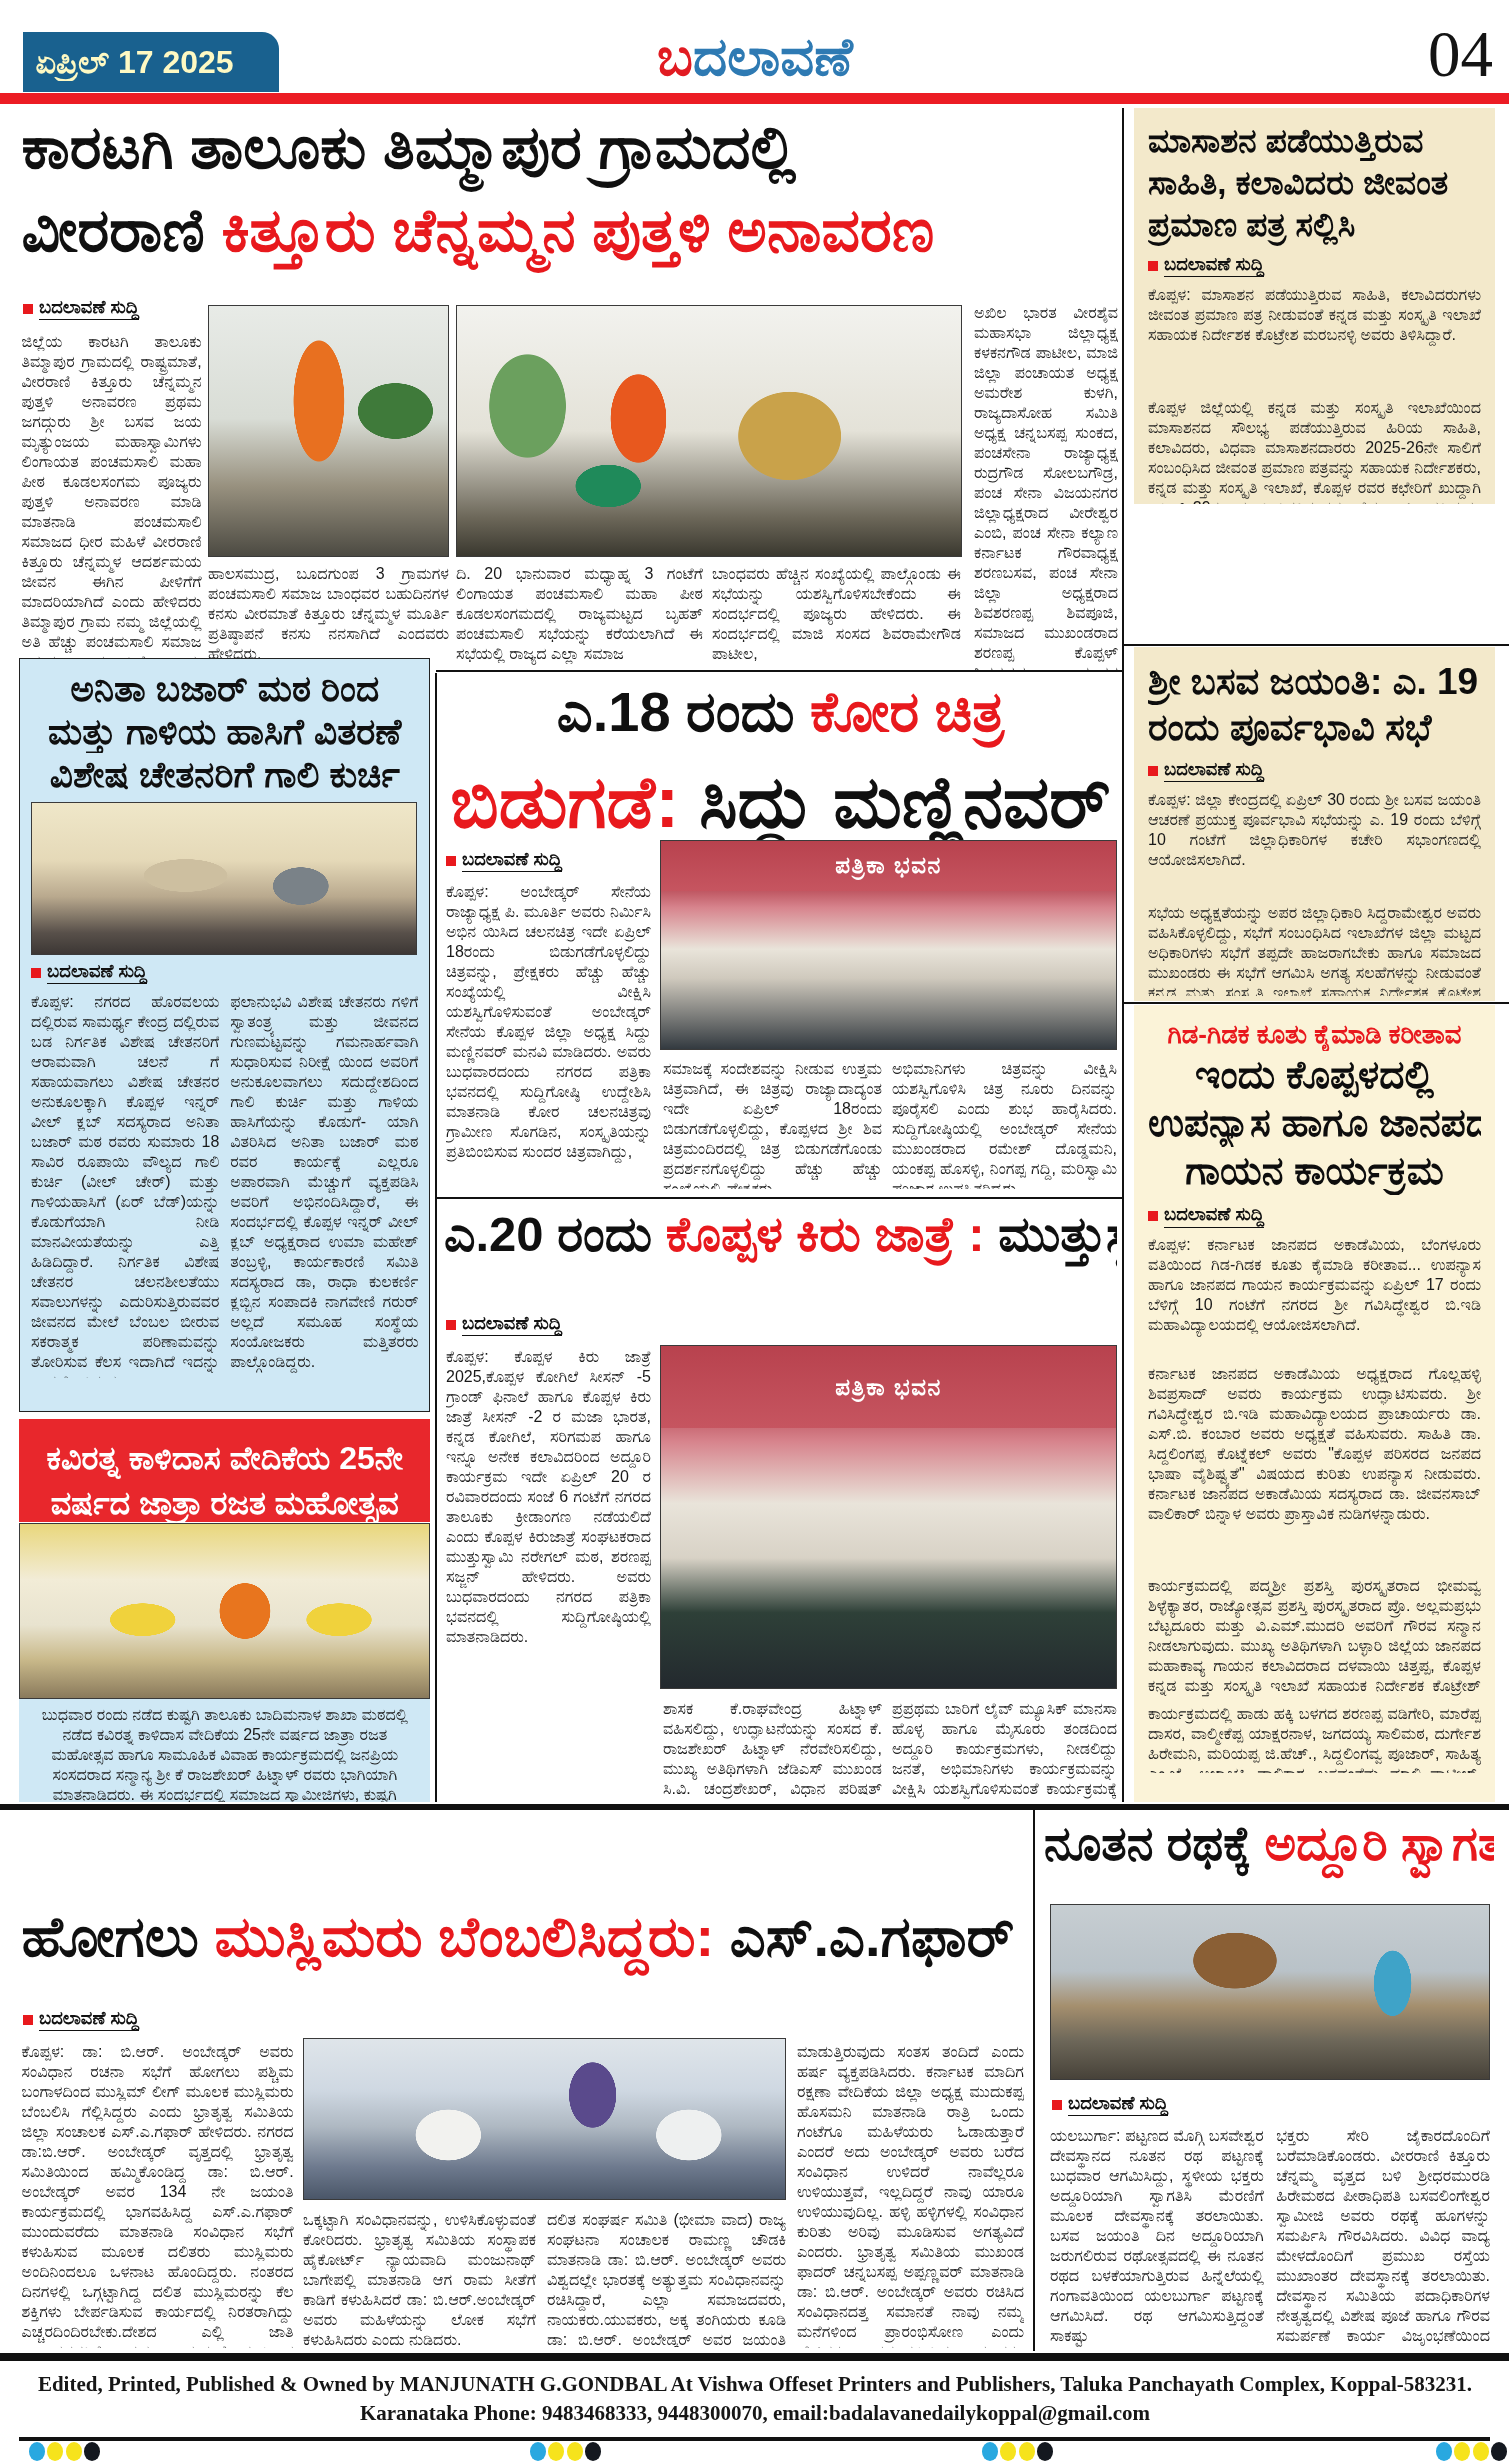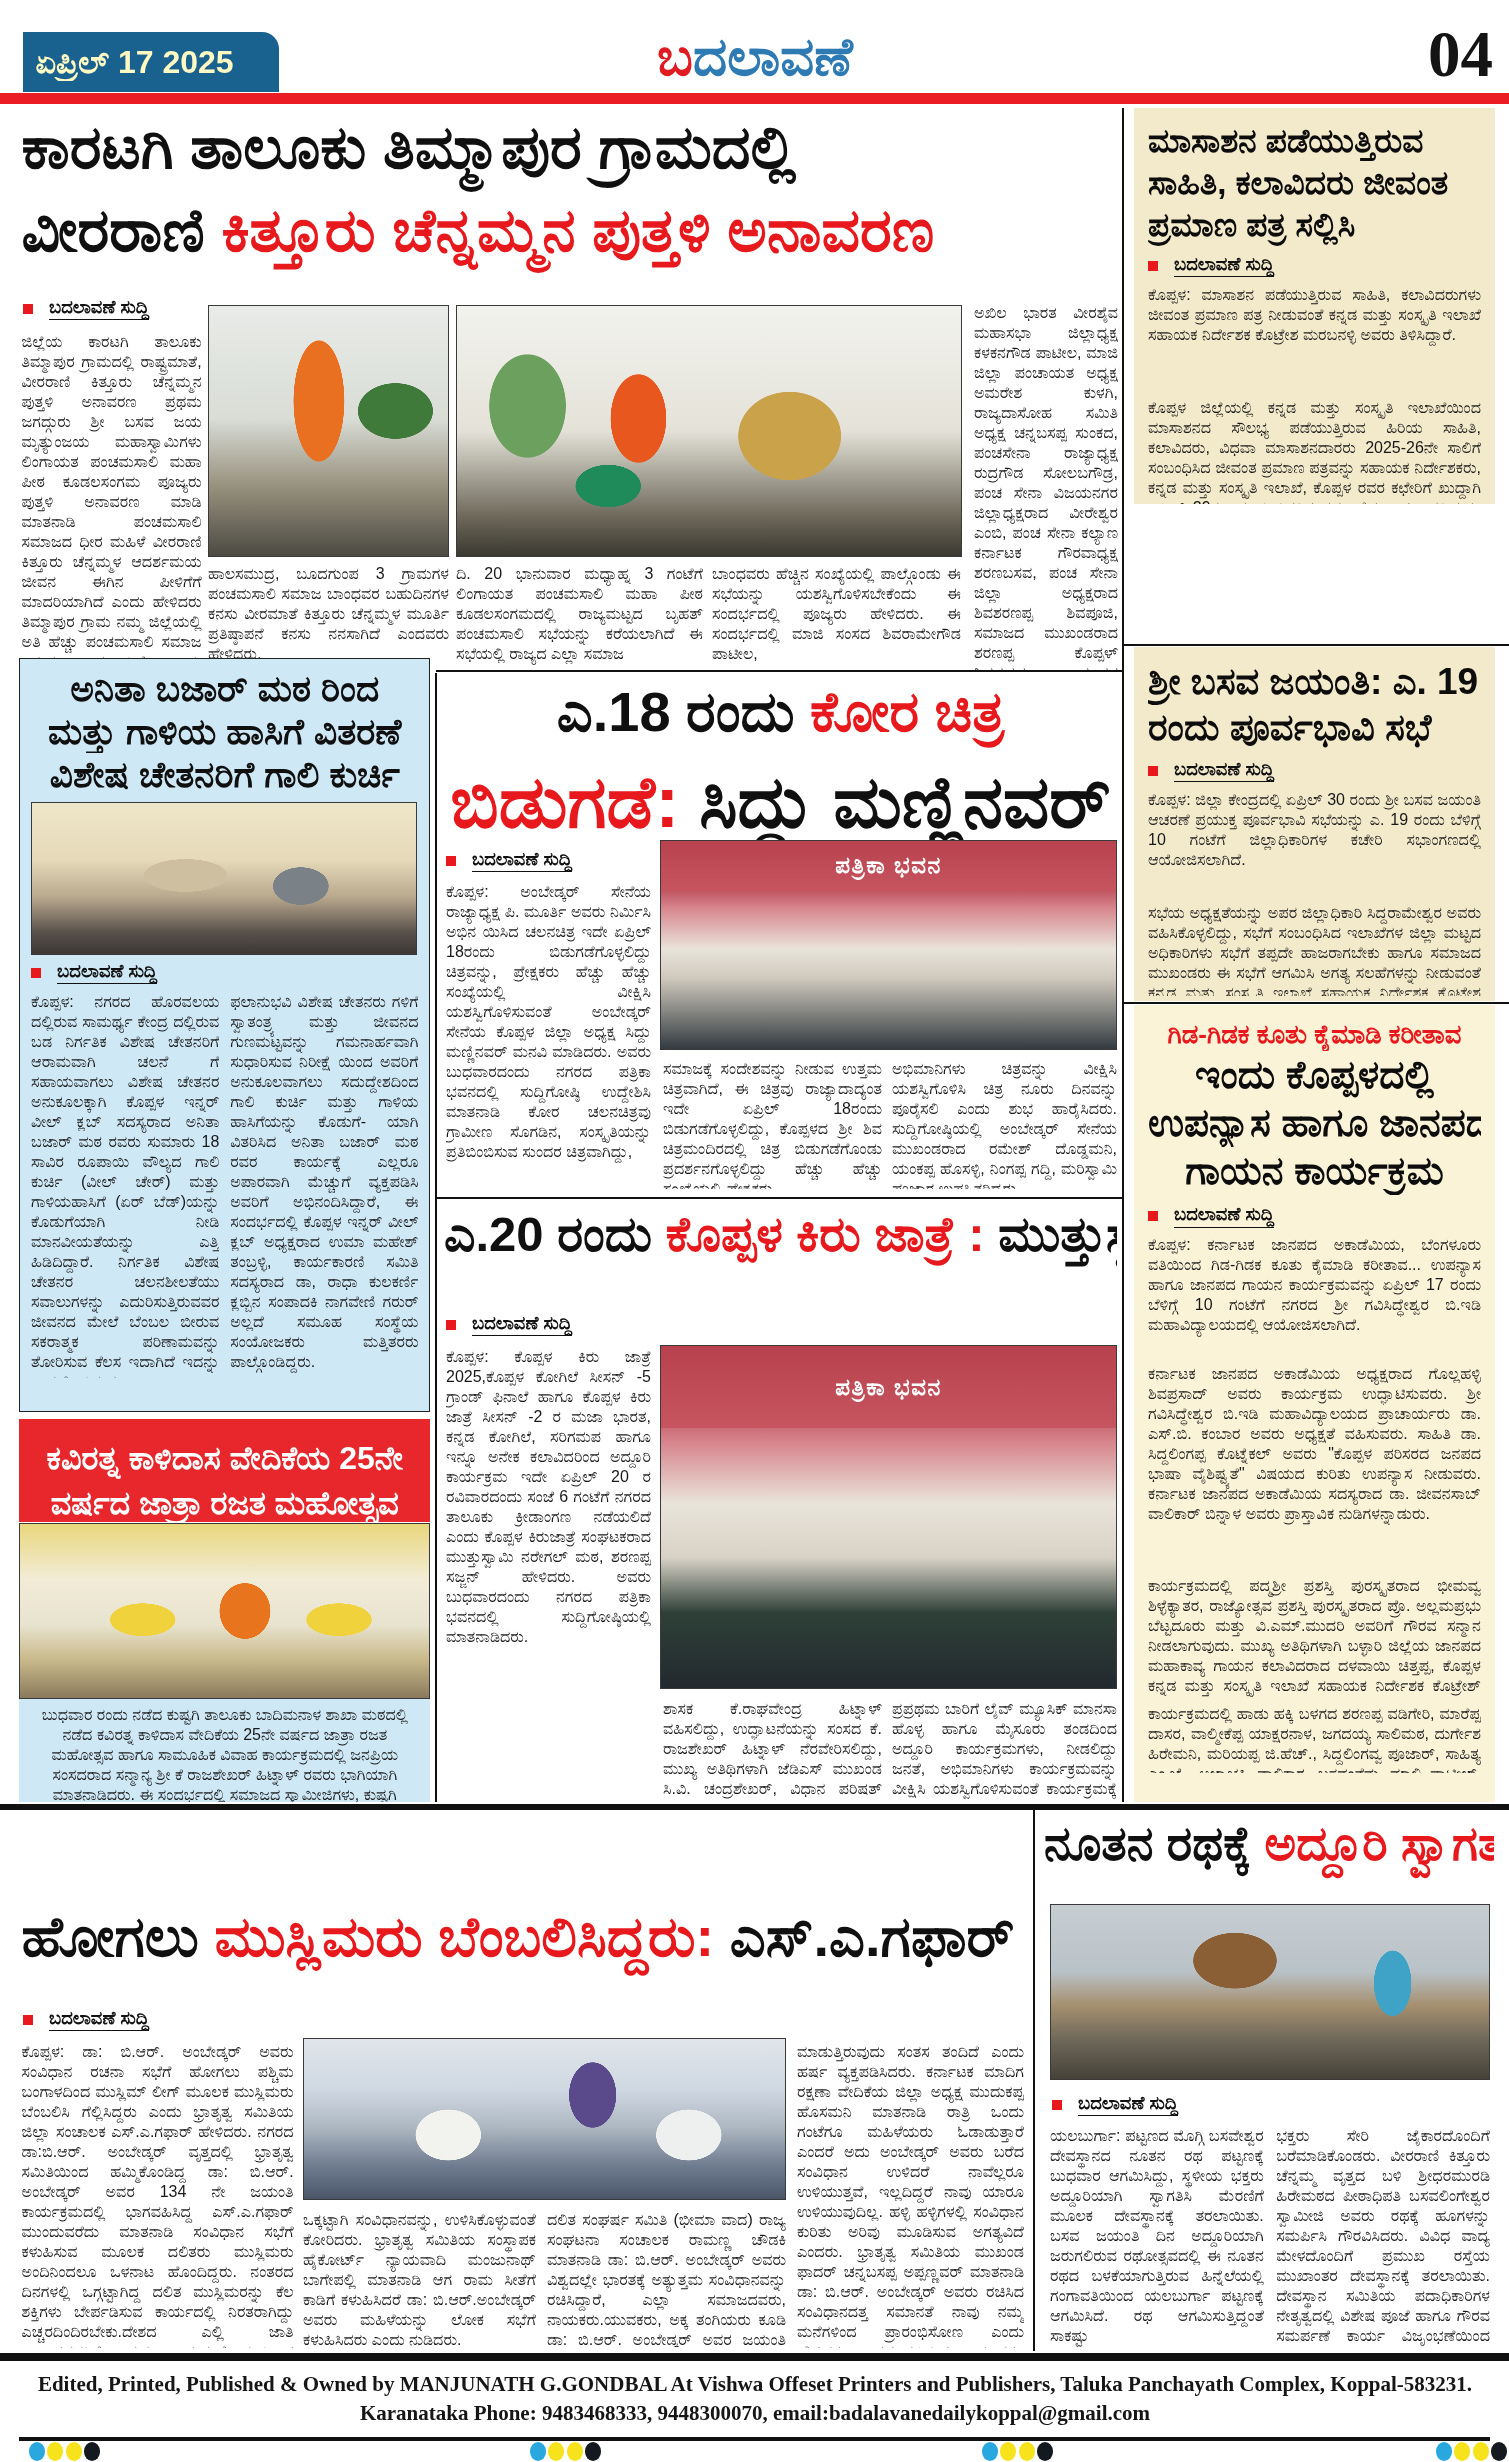--- a/index.html
+++ b/index.html
@@ -4,21 +4,21 @@
 <style>
   html,body{margin:0;padding:0;background:#9a9a9a;}
   #page{position:relative;width:1510px;height:2462px;background:#ffffff;
         font-family:"Liberation Sans",sans-serif;overflow:hidden;}
   .abs{position:absolute;}
   .nw{white-space:nowrap;overflow:hidden;}
   .hl{font-weight:bold;color:#101010;}
   .red{color:#e8191d;}
   .center{text-align:center;}
   .body-txt{font-size:16px;line-height:20px;text-align:justify;color:#191919;overflow:hidden;}
-  .byline{display:flex;align-items:center;gap:16px;height:23px;}
+  .byline{display:flex;align-items:center;gap:6px;height:23px;}
   .byline .sq{width:10px;height:10px;background:#e8191d;flex:0 0 auto;}
   .byline .bt{font-weight:bold;font-size:18px;color:#111;border-bottom:1.5px solid #111;padding-bottom:1.5px;white-space:nowrap;}
   .photo{position:absolute;border:0.8px solid #3a3a3a;box-sizing:border-box;}
   .press-photo .banner{position:absolute;left:0;top:0;right:0;height:24%;
       background:linear-gradient(180deg,#b8424e,#c65560);display:flex;align-items:center;justify-content:center;
       color:#fff;font-weight:bold;font-size:23px;letter-spacing:1.5px;}
   .hrule{background:#111;}
   .vrule{background:#111;}
   .sb-box{box-sizing:border-box;padding:12.4px 14px;overflow:hidden;}
   .sb-h{font-weight:bold;font-size:33px;line-height:42px;color:#0d0d0d;white-space:nowrap;overflow:hidden;}
@@ -32,21 +32,21 @@
 
 <div id="page">
 
   <div class="abs" style="left:23px;top:32px;width:256px;height:60px;background:#19618f;border-radius:0 17px 0 0;
               display:flex;align-items:center;padding-left:12.4px;box-sizing:border-box;">
     <span class="nw" style="color:#fef9c3;font-weight:bold;font-size:32px;">ಏಪ್ರಿಲ್ 17 2025</span>
   </div>
   <div class="abs center" style="left:0;top:26px;width:1510px;height:66px;font-size:53px;font-weight:bold;">
     <span style="color:#e11b22;">ಬ</span><span style="color:#2e7ab3;">ದಲಾವಣೆ</span>
   </div>
-  <div class="abs serif nw" style="right:17px;top:17px;font-size:65px;font-weight:bold;color:#141414;">04</div>
+  <div class="abs serif nw" style="right:17px;top:17px;font-size:65px;font-weight:normal;color:#141414;">04</div>
   <div class="abs" style="left:0;top:93px;width:1510px;height:10.8px;background:#ec1c24;"></div>
 
   <div class="abs hl nw" style="left:21.6px;top:113px;width:1096px;height:82px;font-size:60px;">ಕಾರಟಗಿ ತಾಲೂಕು ತಿಮ್ಮಾಪುರ ಗ್ರಾಮದಲ್ಲಿ</div>
   <div class="abs hl nw" style="left:21.6px;top:196px;width:1096px;height:91px;font-size:60px;">
     <span>ವೀರರಾಣಿ </span><span class="red">ಕಿತ್ತೂರು ಚೆನ್ನಮ್ಮನ ಪುತ್ತಳಿ ಅನಾವರಣ</span>
   </div>
   <div class="abs byline" style="left:23px;top:297px;">
     <span class="sq"></span>
     <span class="bt">ಬದಲಾವಣೆ ಸುದ್ದಿ</span>
   </div>

